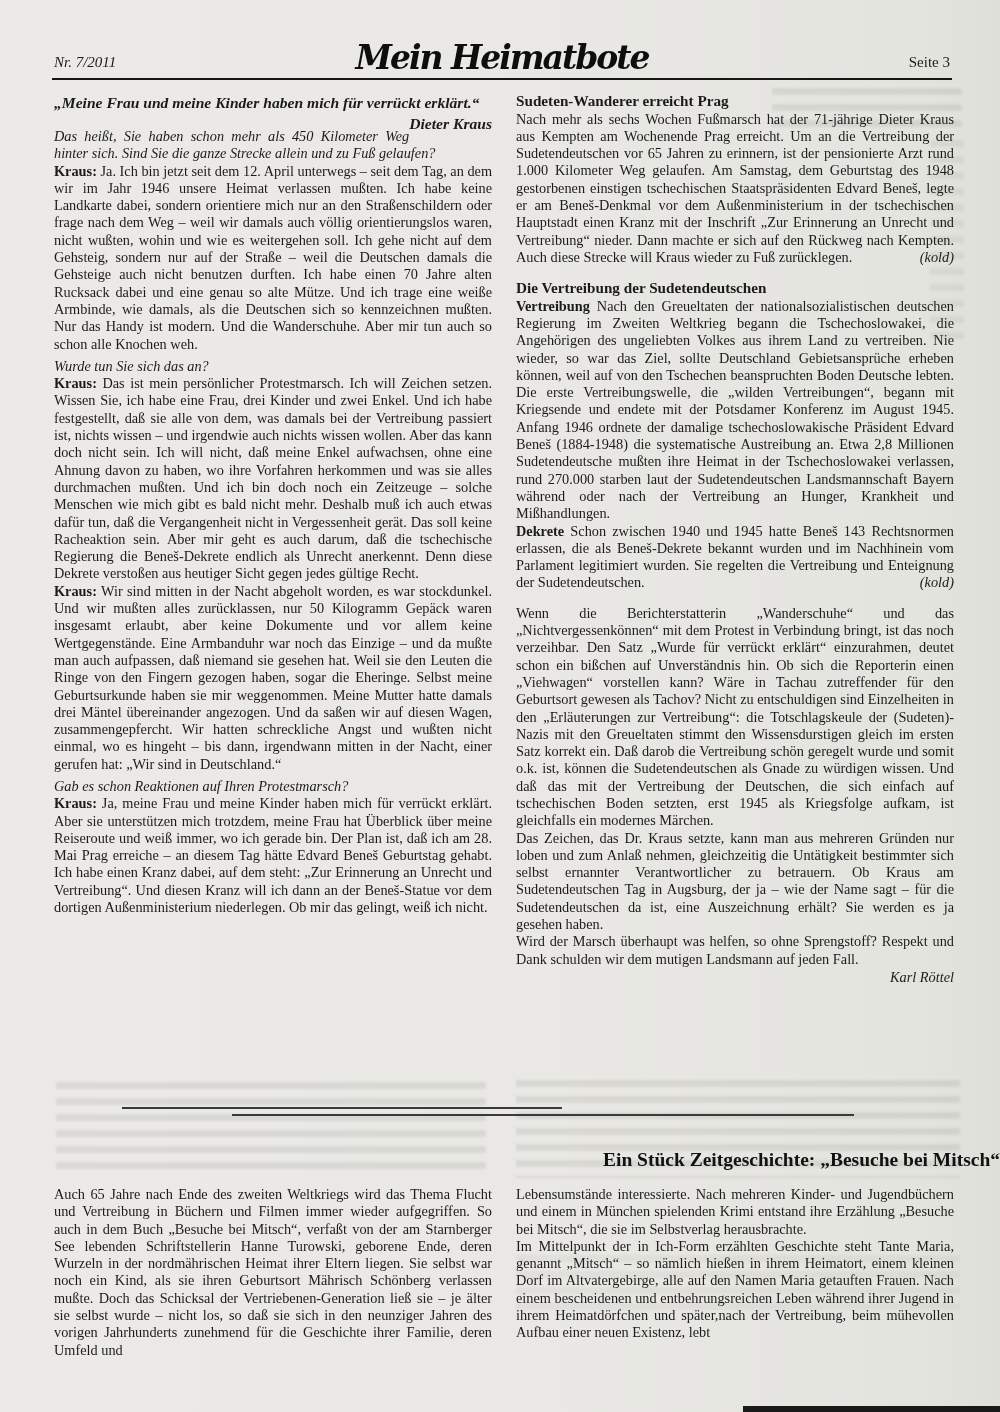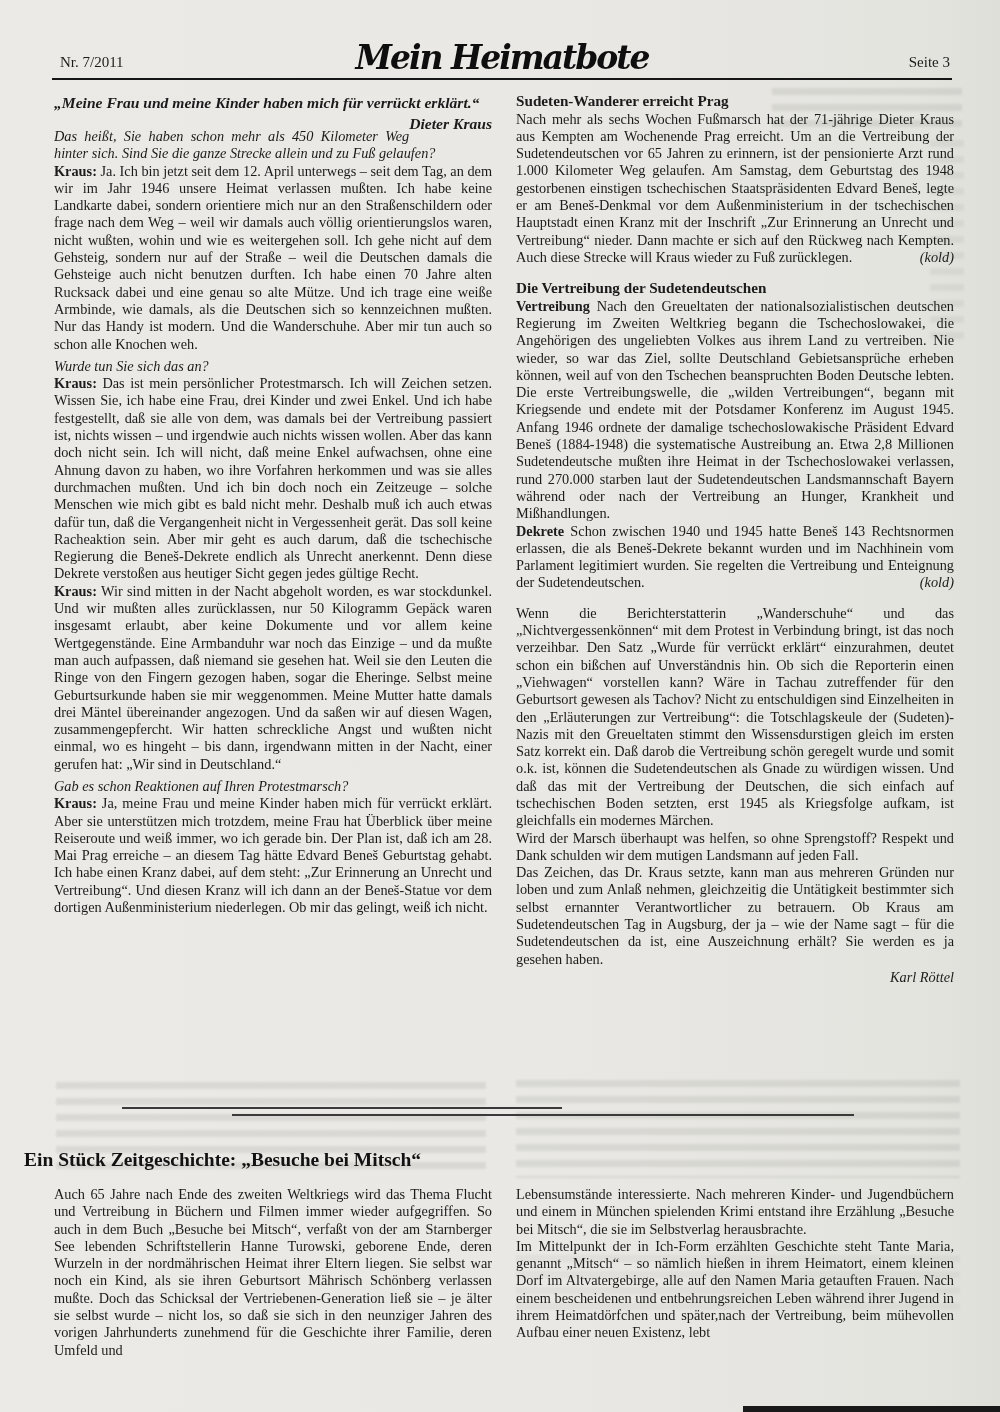--- a/index.html
+++ b/index.html
@@ -7,21 +7,21 @@
     position:relative; width:1000px; height:1412px; margin:0 auto;
     background:linear-gradient(90deg,#ebeae6 0%, #e9e8e4 55%, #e4e4df 92%, #dfdfda 100%);
     overflow:hidden; color:#1b1b1b;
     font-family:"Liberation Serif", serif;
   }
   
   .hdr {
     position:absolute; top:26px; left:52px; right:48px; height:52px;
     border-bottom:2px solid #161616;
   }
-  .hdr .issue { position:absolute; left:8px; bottom:7px; font-size:15px; }
+  .hdr .issue { position:absolute; left:2px; bottom:7px; font-size:15px;font-style:italic; }
   .hdr .plabel { position:absolute; right:2px; bottom:7px; font-size:15px; }
   .masthead {
     position:absolute; left:0; right:0; bottom:1px; text-align:center;
     font-family:"DejaVu Serif", serif; font-weight:bold; font-style:italic;
     font-size:33px; letter-spacing:-2px; color:#0e0e0e;
     transform:scaleY(1.04);
   }
   
   .cols { position:absolute; left:54px; right:46px; display:flex; gap:24px; }
   .top-cols { top:92px; height:1002px; overflow:hidden; }
@@ -36,22 +36,22 @@
   .q { font-style:italic; margin-top:5px; }
   .lbl { font-weight:bold; }
   .byline { text-align:right; font-style:italic; margin-top:1px; }
   .art-head { font-weight:bold; font-size:15.2px; line-height:18.5px; margin:0; text-align:left; }
   .art { margin-bottom:13px; }
   .sig { float:right; font-style:italic; }
   
   .rule1 { position:absolute; left:122px; top:1107px; width:440px; height:2px; background:#3a3a3a; }
   .rule2 { position:absolute; left:232px; top:1114px; width:622px; height:2px; background:#3a3a3a; }
   .feature-title {
-    position:absolute; top:1148px; left:0; right:0; text-align:left;
-    font-size:19.5px; font-weight:bold; margin:0; line-height:24px; color:#121212;padding-left:24px;
+    position:absolute; top:1148px; left:0; right:0; text-align:right;
+    font-size:19.5px; font-weight:bold; margin:0; line-height:24px; color:#121212;
   }
   
   .ghost {
     position:absolute; pointer-events:none;
     background-image:repeating-linear-gradient(180deg, rgba(110,114,104,0.13) 0px 7px, rgba(0,0,0,0) 7px 16px);
     filter:blur(0.8px);
   }
   .g1 { left:772px; top:88px;  width:190px; height:48px; }
   .g2 { left:930px; top:140px; width:34px;  height:200px; opacity:.7; }
   .g3 { left:56px;  top:1082px; width:430px; height:90px; }
@@ -102,22 +102,22 @@
       </div>
 
       <div class="art">
         <h3 class="art-head">Die Vertreibung der Sudetendeutschen</h3>
         <p><span class="lbl">Vertreibung</span> <span>Nach den Greueltaten der nationalsozialistischen deutschen Regierung im Zweiten Weltkrieg begann die Tschechoslowakei, die Angehörigen des ungeliebten Volkes aus ihrem Land zu vertreiben. Nie wieder, so war das Ziel, sollte Deutschland Gebietsansprüche erheben können, weil auf von den Tschechen beanspruchten Boden Deutsche lebten. Die erste Vertreibungswelle, die „wilden Vertreibungen“, begann mit Kriegsende und endete mit der Potsdamer Konferenz im August 1945. Anfang 1946 ordnete der damalige tschechoslowakische Präsident Edvard Beneš (1884-1948) die systematische Austreibung an. Etwa 2,8 Millionen Sudetendeutsche mußten ihre Heimat in der Tschechoslowakei verlassen, rund 270.000 starben laut der Sudetendeutschen Landsmannschaft Bayern während oder nach der Vertreibung an Hunger, Krankheit und Mißhandlungen.</span></p>
         <p><span class="lbl">Dekrete</span> <span>Schon zwischen 1940 und 1945 hatte Beneš 143 Rechtsnormen erlassen, die als Beneš-Dekrete bekannt wurden und im Nachhinein vom Parlament legitimiert wurden. Sie regelten die Vertreibung und Enteignung der Sudetendeutschen.</span> <i class="sig">(kold)</i></p>
       </div>
 
       <div>
         <p>Wenn die Berichterstatterin „Wanderschuhe“ und das „Nichtvergessenkönnen“ mit dem Protest in Verbindung bringt, ist das noch verzeihbar. Den Satz „Wurde für verrückt erklärt“ einzurahmen, deutet schon ein bißchen auf Unverständnis hin. Ob sich die Reporterin einen „Viehwagen“ vorstellen kann? Wäre in Tachau zutreffender für den Geburtsort gewesen als Tachov? Nicht zu entschuldigen sind Einzelheiten in den „Erläuterungen zur Vertreibung“: die Totschlagskeule der (Sudeten)-Nazis mit den Greueltaten stimmt den Wissensdurstigen gleich im ersten Satz korrekt ein. Daß darob die Vertreibung schön geregelt wurde und somit o.k. ist, können die Sudetendeutschen als Gnade zu würdigen wissen. Und daß das mit der Vertreibung der Deutschen, die sich einfach auf tschechischen Boden setzten, erst 1945 als Kriegsfolge aufkam, ist gleichfalls ein modernes Märchen.</p>
+        <p>Das Zeichen, das Dr. Kraus setzte, kann man aus mehreren Gründen nur loben und zum Anlaß nehmen, gleichzeitig die Untätigkeit bestimmter sich selbst ernannter Verantwortlicher zu betrauern. Ob Kraus am Sudetendeutschen Tag in Augsburg, der ja – wie der Name sagt – für die Sudetendeutschen da ist, eine Auszeichnung erhält? Sie werden es ja gesehen haben.</p>
         <p>Wird der Marsch überhaupt was helfen, so ohne Sprengstoff? Respekt und Dank schulden wir dem mutigen Landsmann auf jeden Fall.</p>
-        <p>Das Zeichen, das Dr. Kraus setzte, kann man aus mehreren Gründen nur loben und zum Anlaß nehmen, gleichzeitig die Untätigkeit bestimmter sich selbst ernannter Verantwortlicher zu betrauern. Ob Kraus am Sudetendeutschen Tag in Augsburg, der ja – wie der Name sagt – für die Sudetendeutschen da ist, eine Auszeichnung erhält? Sie werden es ja gesehen haben.</p>
         <p class="byline">Karl Röttel</p>
       </div>
     </section>
   </div>
 
   <div class="rule1"></div>
   <div class="rule2"></div>
 
   <h2 class="feature-title">Ein Stück Zeitgeschichte: „Besuche bei Mitsch“</h2>
 

